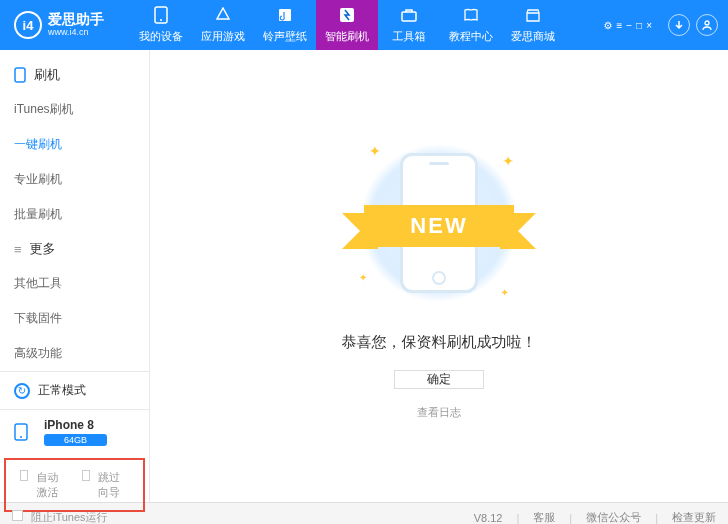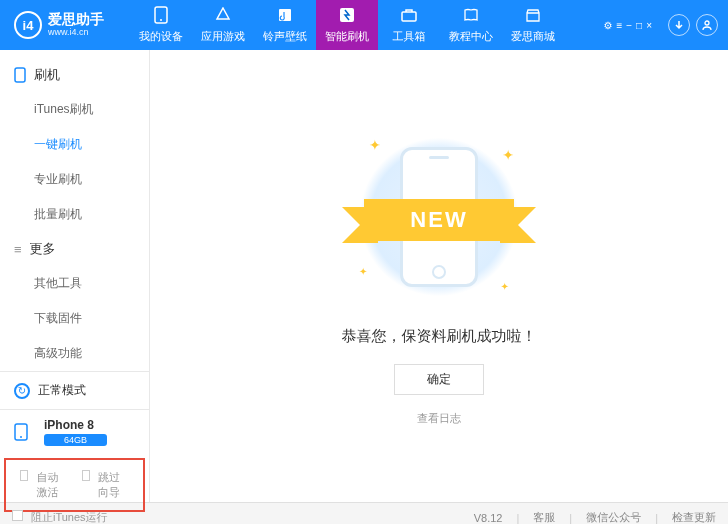--- a/index.html
+++ b/index.html
@@ -13,21 +13,21 @@
 .nav-items{display:flex;height:100%}
 .nav-item{width:62px;display:flex;flex-direction:column;align-items:center;justify-content:center;cursor:pointer;font-size:11px;gap:5px}
 .nav-item.active{background:#a21caf}
 .nav-icon{width:18px;height:18px;display:flex;align-items:center;justify-content:center}
 .header-right{margin-left:auto;display:flex;align-items:center;padding-right:10px;gap:6px}
 .title-icons{display:flex;gap:4px;margin-right:10px;font-size:10px}
 .circle-btn{width:22px;height:22px;border:1.5px solid rgba(255,255,255,.7);border-radius:50%;display:flex;align-items:center;justify-content:center;cursor:pointer}
 .main{display:flex;height:calc(100% - 50px - 22px)}
 .sidebar{width:150px;border-right:1px solid #e8e8e8;display:flex;flex-direction:column;padding-top:8px}
 .side-group{padding:8px 14px;display:flex;align-items:center;gap:8px;color:#333;font-size:13px}
-.side-items{padding-left:34px}
+.side-items{padding-left:14px}
 .side-item{padding:9px 0;font-size:12px;color:#666;cursor:pointer}
 .side-item.active{color:#1a8cff}
 .side-bottom{margin-top:auto;border-top:1px solid #e8e8e8}
 .mode-row{padding:10px 14px;display:flex;align-items:center;gap:8px;border-bottom:1px solid #e8e8e8}
 .mode-icon{width:16px;height:16px;border-radius:50%;border:2px solid #1a8cff;display:flex;align-items:center;justify-content:center;color:#1a8cff;font-size:10px}
 .device-row{padding:8px 14px;display:flex;align-items:center;gap:16px}
 .badge{display:inline-block;background:#1a8cff;color:#fff;font-size:9px;padding:1px 20px;border-radius:3px;margin-top:2px}
 .checkbox-row{padding:10px 14px;display:flex;gap:14px;border:2px solid #e74c3c;margin:4px}
 .chk{display:flex;align-items:flex-start;gap:8px;color:#999;font-size:11px}
 .chk-box{width:11px;height:11px;border:1px solid #ccc;background:#fff}
@@ -36,21 +36,21 @@
 .phone-bg{position:absolute;left:50%;top:50%;transform:translate(-50%,-50%);width:160px;height:160px;background:radial-gradient(circle,#e8f3ff 0%,#dceeff 60%,transparent 70%);border-radius:50%}
 .phone{position:absolute;left:50%;top:50%;transform:translate(-50%,-50%);width:78px;height:140px;background:#fff;border:3px solid #d8e8f5;border-radius:12px}
 .phone::before{content:"";position:absolute;top:6px;left:50%;transform:translateX(-50%);width:20px;height:3px;background:#d8e8f5;border-radius:2px}
 .phone::after{content:"";position:absolute;bottom:5px;left:50%;transform:translateX(-50%);width:10px;height:10px;border:2px solid #d8e8f5;border-radius:50%}
 .ribbon{position:absolute;left:50%;top:52%;transform:translate(-50%,-50%);width:150px;height:42px;background:#ffc933;display:flex;align-items:center;justify-content:center;color:#fff;font-weight:bold;font-size:22px;letter-spacing:2px}
 .ribbon::before,.ribbon::after{content:"";position:absolute;top:8px;width:0;height:0;border:18px solid #ffc933}
 .ribbon::before{left:-22px;border-left-color:transparent}
 .ribbon::after{right:-22px;border-right-color:transparent}
 .sparkle{position:absolute;color:#ffc933;font-size:14px}
 .success-text{font-size:15px;color:#333;margin-bottom:18px}
-.ok-btn{padding:6px 32px;border:1px solid #ddd;background:#fff;cursor:pointer;font-size:12px;color:#333;margin-bottom:16px}
+.ok-btn{padding:0 32px;border:1px solid #ddd;background:#fff;cursor:pointer;font-size:12px;color:#333;margin-bottom:16px}
 .log-link{font-size:11px;color:#999;cursor:pointer}
 .footer{height:30px;background:#f5f5f5;border-top:1px solid #e0e0e0;display:flex;align-items:center;padding:0 12px;font-size:11px;color:#888}
 .footer-right{margin-left:auto;display:flex;gap:14px;align-items:center}
 .divider{color:#ccc}
 svg{display:block}
 </style>
 </head>
 <body>
 
 <div class="header">

